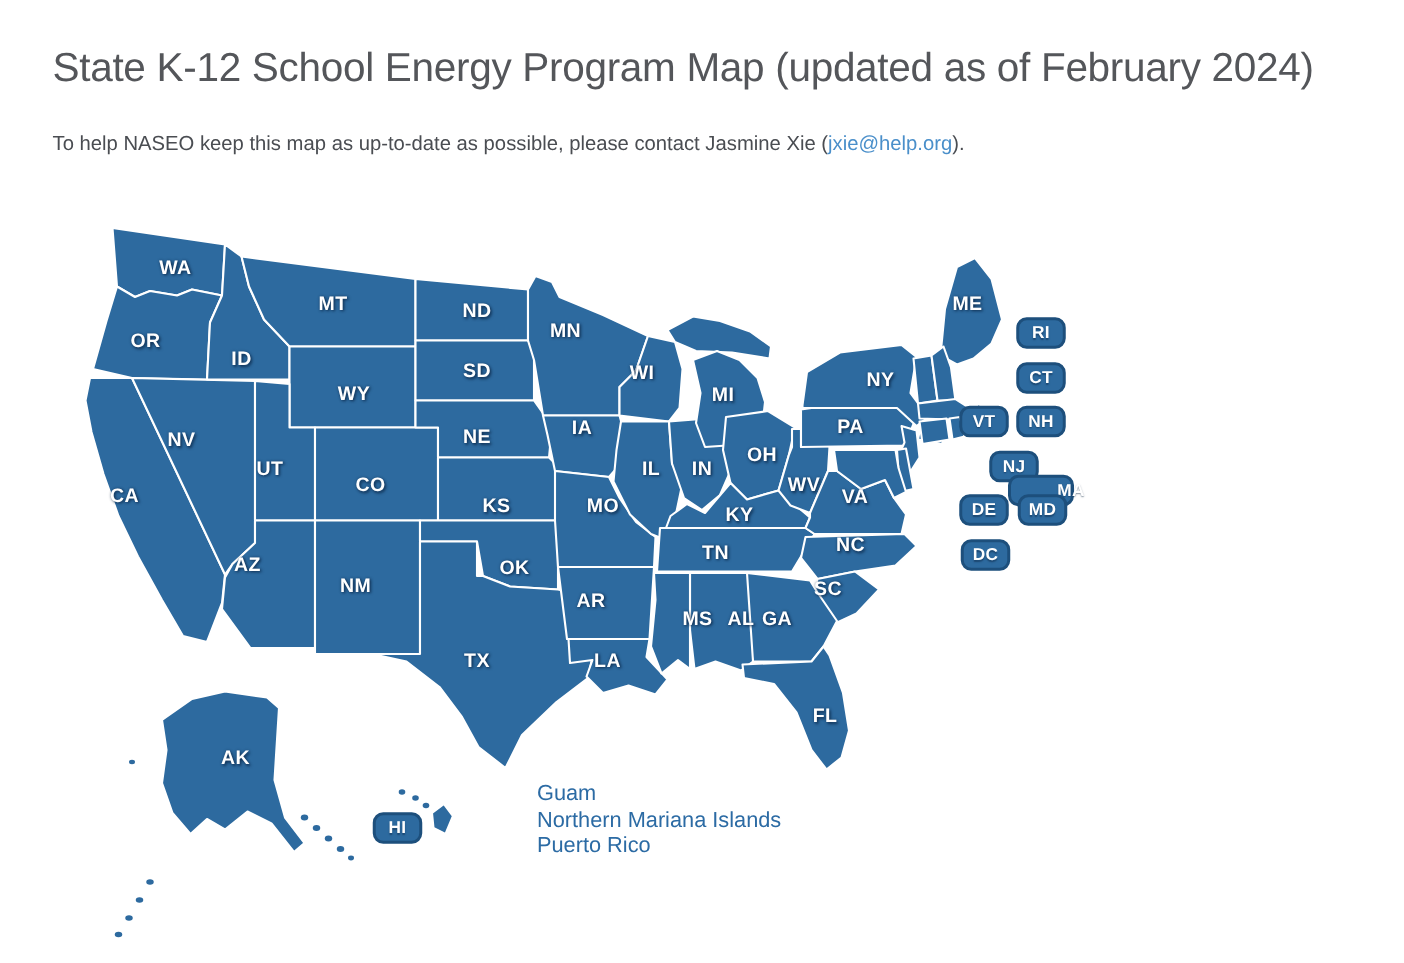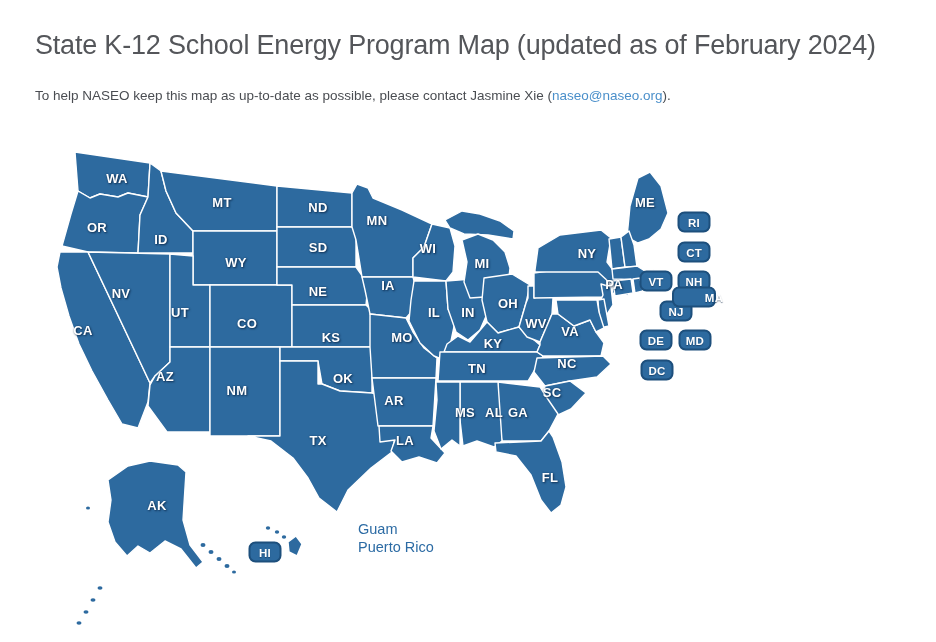--- a/index.html
+++ b/index.html
@@ -38,21 +38,21 @@
     position:absolute;left:358px;top:521px;
     font-size:14.5px;line-height:17.6px;color:#2c6ba4;
   }
   .territory-list div{cursor:pointer;}
 </style>
 </head>
 <body style="--state-fill: #2d6a9f; --state-border: #ffffff; --badge-border: #1d4f7c;">
 
 <h1 class="page-title">State K-12 School Energy Program Map (updated as of February 2024)</h1>
 
-<p class="subtitle"><span>To help NASEO keep this map as up-to-date as possible, please contact Jasmine Xie (</span><a href="#">naseo@naseo.org</a><span>).</span></p>
+<p class="subtitle"><span>To help NASEO keep this map as up-to-date as possible, please contact Jasmine Xie (</span><a href="#">jxie@help.org</a><span>).</span></p>
 
 <svg class="map-svg" viewBox="0 0 936 642" xmlns="http://www.w3.org/2000/svg">
 
   <polygon points="75,152 150,163 148,197 128,193 118,197 100,194 90,198 78,191"></polygon>
   <polygon points="78,191 90,198 100,194 118,197 128,193 148,197 140,215 138,253 88,252 62,246 71,214"></polygon>
   <polygon points="60,252 88,252 150,383 148,402 138,428 122,424 108,400 92,371 79,344 69,316 61,288 57,267"></polygon>
   <polygon points="88,252 170,254 170,362 155,376 150,383"></polygon>
   <polygon points="150,163 161,171 166,191 176,213 193,231 193,253 138,253 140,215 148,197"></polygon>
   <polygon points="161,171 277,186 277,231 193,231 176,213 166,191"></polygon>
   <polygon points="193,231 277,231 277,285 193,285"></polygon>
@@ -153,34 +153,35 @@
     <span class="state-label" style="left: 493px; top: 343px;">KY</span>
     <span class="state-label" style="left: 477px; top: 368px;">TN</span>
     <span class="state-label" style="left: 444px; top: 412px; margin-left: 21px;">MS</span>
     <span class="state-label" style="left: 478px; top: 412px; margin-left: 16px;">AL</span>
     <span class="state-label" style="left: 518px; top: 412px;">GA</span>
     <span class="state-label" style="left: 550px; top: 477px;">FL</span>
     <span class="state-label" style="left: 552px; top: 392px;">SC</span>
     <span class="state-label" style="left: 567px; top: 363px;">NC</span>
     <span class="state-label" style="left: 570px; top: 331px;">VA</span>
     <span class="state-label" style="left: 536px; top: 323px;">WV</span>
-    <span class="state-label" style="left: 567px; top: 284px; margin-left: 47px;">PA</span>
+    <span class="state-label" style="left: 567px; top: 284px;">PA</span>
     <span class="state-label" style="left: 587px; top: 253px;">NY</span>
     <span class="state-label" style="left: 645px; top: 202px;">ME</span>
     <span class="state-label" style="left: 157px; top: 505px;">AK</span>
   </div>
 <div id="state-badges-layer">
     <div class="state-badge" style="left: 694px; top: 222px;">RI</div>
     <div class="state-badge" style="left: 694px; top: 252px;">CT</div>
     <div class="state-badge" style="left: 656px; top: 281px;">VT</div>
     <div class="state-badge" style="left: 694px; top: 281px;">NH</div>
     <div class="state-badge" style="left: 656px; top: 311px; margin-left: 20px;">NJ</div>
-    <div class="state-badge" style="left: 694px; top: 297px; padding-left: 40px;">MA</div>
+    <div class="state-badge" style="left: 694px; top: 327px; padding-left: 40px;">MA</div>
     <div class="state-badge" style="left: 656px; top: 340px;">DE</div>
     <div class="state-badge" style="left: 695px; top: 340px;">MD</div>
     <div class="state-badge" style="left: 657px; top: 370px;">DC</div>
     <div class="state-badge" style="left: 265px; top: 552px;">HI</div>
   </div>
 
 <div class="territory-list">
   <div>Guam</div>
+  <div>Northern Mariana Islands</div>
   <div>Puerto Rico</div>
 </div>
 
 </body></html>

